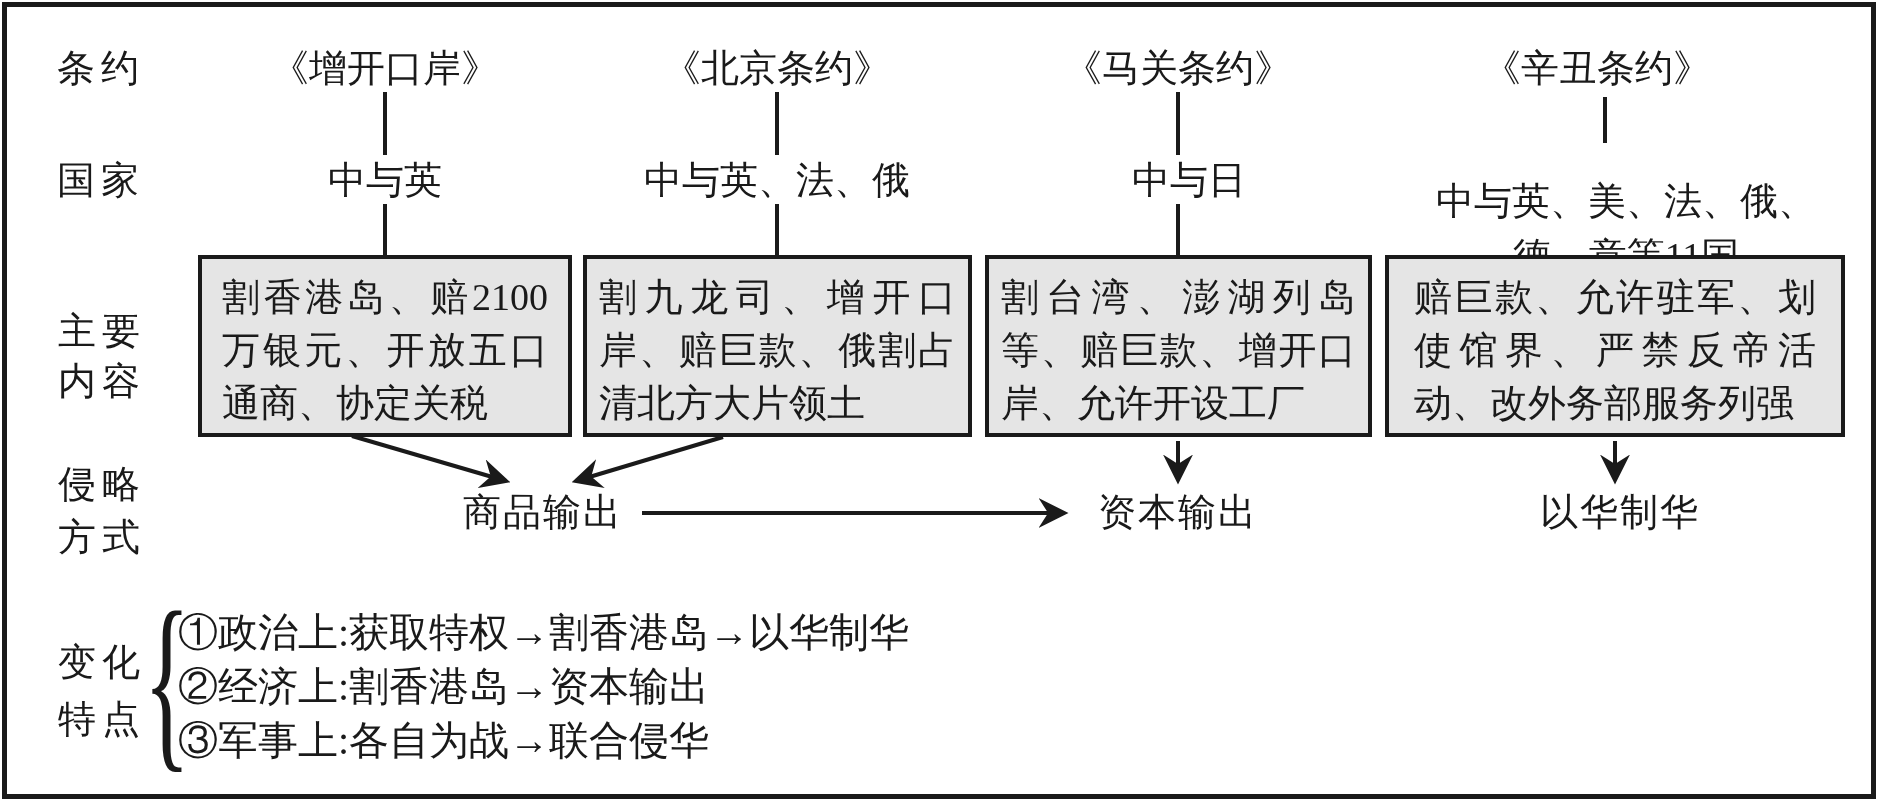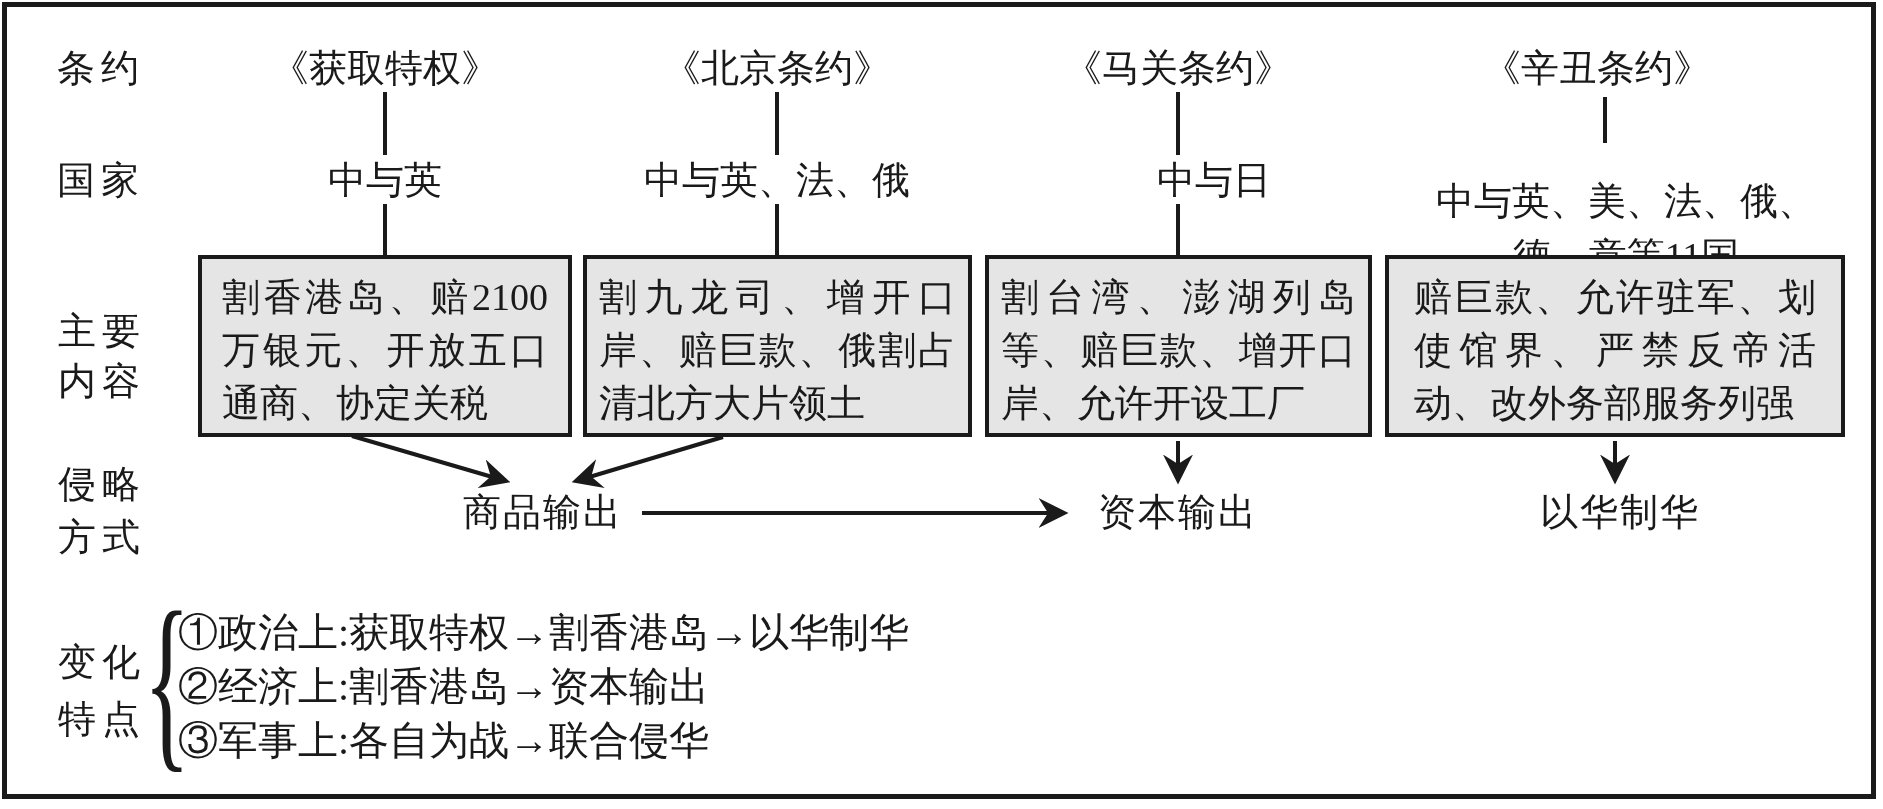--- a/index.html
+++ b/index.html
@@ -105,28 +105,28 @@
   </div>
   <div class="lbl lh53" style="left:58px;top:458px">
     <span class="ln">侵略</span>
     <span class="ln">方式</span>
   </div>
   <div class="lbl lh57" style="left:58px;top:634px">
     <span class="ln">变化</span>
     <span class="ln">特点</span>
   </div>
 
-  <div class="treaty" style="left:245px">《获取特权》</div>
+  <div class="treaty" style="left:245px">《增开口岸》</div>
   <div class="treaty" style="left:637px">《北京条约》</div>
   <div class="treaty" style="left:1038px">《马关条约》</div>
   <div class="treaty" style="left:1457px">《辛丑条约》</div>
 
   <div class="country" style="left:245px">中与英</div>
   <div class="country" style="left:637px">中与英、法、俄</div>
-  <div class="country" style="left:1074px">中与日</div>
+  <div class="country" style="left:1049px">中与日</div>
   <div class="country4">中与英、美、法、俄、德、意等11国</div>
 
   <div class="cbox pad20" style="left:198px;width:374px">
     <div class="txt">割香港岛、赔2100万银元、开放五口通商、协定关税</div>
   </div>
   <div class="cbox" style="left:985px;width:387px">
     <div class="txt">割台湾、澎湖列岛等、赔巨款、增开口岸、允许开设工厂</div>
   </div>
   <div class="cbox" style="left:583px;width:389px">
     <div class="txt">割九龙司、增开口岸、赔巨款、俄割占清北方大片领土</div>

